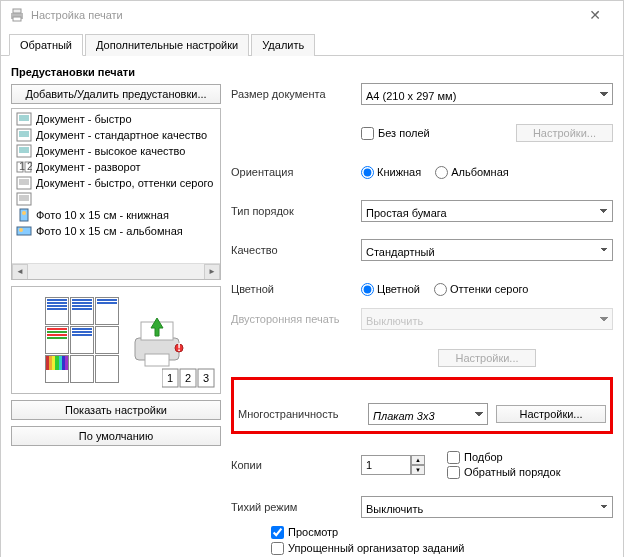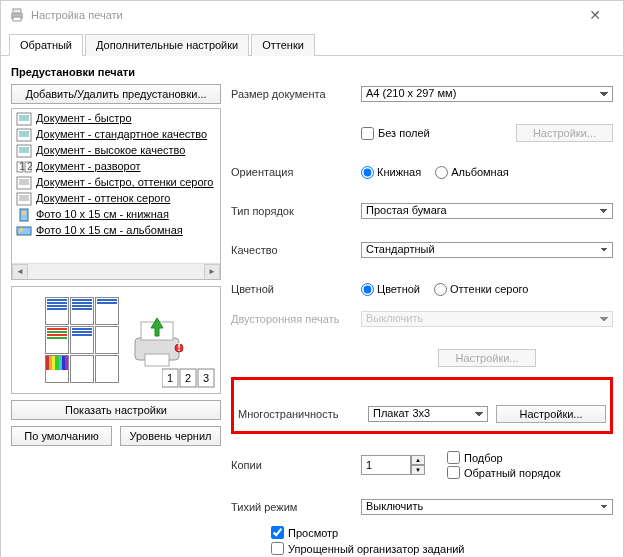--- a/index.html
+++ b/index.html
@@ -12,56 +12,56 @@
 .tabs { display: flex; border-bottom: 1px solid #ccc; padding: 4px 8px 0 8px; background: #fff; }
 .tab { padding: 4px 10px; border: 1px solid #ccc; border-bottom: none; margin-right: 2px; background: #fff; position: relative; top: 1px; }
 .tab.active { background: #fff; border-bottom: 1px solid #fff; }
 .tab.inactive { background: #f7f7f7; }
 .content { display: flex; padding: 10px; gap: 10px; }
 .left { width: 210px; flex-shrink: 0; }
 .section-title { font-weight: bold; margin-bottom: 6px; }
 .btn { background: linear-gradient(#fcfcfc,#f0f0f0); border: 1px solid #aaa; padding: 3px 8px; text-align: center; cursor: default; }
 .btn-full { width: 100%; }
 .preset-list { border: 1px solid #bbb; height: 172px; overflow: hidden; margin-top: 4px; position: relative; padding: 2px; }
-.preset-item { display: flex; gap: 4px; padding: 1px 2px; white-space: nowrap; text-decoration: underline; }
+.preset-item { display: flex; align-items: center; gap: 4px; padding: 1px 2px; white-space: nowrap; }
 .pi-icon { width: 16px; height: 14px; flex-shrink: 0; }
 .hscroll { position: absolute; bottom: 0; left: 0; right: 0; height: 16px; background: #f0f0f0; border-top: 1px solid #ddd; display:flex; justify-content:space-between; align-items:center;}
 .hscroll .arr { width:16px; height:16px; background:#e8e8e8; border:1px solid #ccc; display:flex; align-items:center; justify-content:center; font-size:8px; color:#666;}
 .preview-box { border: 1px solid #bbb; height: 108px; margin-top: 6px; display: flex; align-items: center; justify-content: center; gap: 8px; padding: 4px; position: relative; }
 .poster-grid { display: grid; grid-template-columns: repeat(3, 24px); grid-template-rows: repeat(3, 28px); gap: 1px; }
 .poster-cell { border: 1px solid #888; background: #fff; overflow:hidden; }
 .poster-cell .bar { height: 2px; margin: 1px 1px; }
 .printer-img { width: 60px; height: 60px; }
 .copies-img { position: absolute; bottom: 4px; right: 4px; display: flex; gap: -4px; }
 .left-btns { margin-top: 6px; display: flex; flex-direction: column; gap: 6px; }
 .left-btns-row { display: flex; gap: 8px; }
 .left-btns-row .btn { flex: 1; }
 .right { flex: 1; }
 .row { display: flex; align-items: center; margin-bottom: 8px; min-height: 22px; margin-top: 17px; }
 .row-label { width: 130px; color: #333; }
 .row-label.disabled { color: #aaa; }
 .row-ctrl { flex: 1; display: flex; align-items: center; gap: 8px; }
-select { border: 1px solid #999; background: #fff; padding: 0 18px 2px 4px; width: 100%; appearance: none; background-image: linear-gradient(45deg, transparent 50%, #555 50%), linear-gradient(-45deg, transparent 50%, #555 50%); background-position: right 8px center, right 4px center; background-size: 4px 4px; background-repeat: no-repeat; }
+select { border: 1px solid #999; background: #fff; padding: 6px 18px 2px 4px; width: 100%; appearance: none; background-image: linear-gradient(45deg, transparent 50%, #555 50%), linear-gradient(-45deg, transparent 50%, #555 50%); background-position: right 8px center, right 4px center; background-size: 4px 4px; background-repeat: no-repeat; }
 select.disabled { background-color:#f5f5f5; color:#aaa; border-color:#ccc;}
 input[type=text].num { width: 50px; border: 1px solid #999; padding: 2px 4px; }
 .spinbox { display: inline-flex; align-items: stretch; }
 .spin-btns { display: flex; flex-direction: column; }
 .spin-btns div { width: 14px; height: 10px; border: 1px solid #999; background: #f0f0f0; font-size: 6px; display:flex; align-items:center; justify-content:center; }
-.chk-line { display: flex; align-items: center; gap: 4px; }
+.chk-line { display: flex; gap: 4px; }
 input[type=checkbox], input[type=radio] { margin: 0; }
 .btn-inline { background: linear-gradient(#fcfcfc,#f0f0f0); border: 1px solid #aaa; padding: 2px 16px; }
 .btn-inline.disabled { color: #aaa; border-color: #ccc; background: #f7f7f7; }
 .redbox { border: 3px solid #e00; padding: 6px 4px; margin: 4px 0 8px 0; }
 .redbox .row { margin-bottom: 0; }
 .redbox select { width: 90px; }
 .bottom-bar { border-top: 1px solid #ccc; padding: 8px 10px; display: flex; justify-content: flex-end; gap: 6px; }
 .bottom-bar .btn { width: 86px; text-align: center; }
 .radio-group { display: flex; align-items: center; gap: 14px; }
 .radio-item { display: flex; align-items: center; gap: 3px; }
-.mini-select { width: 120px !important; }
+.mini-select { width: 120px !important; font-style: italic; }
 .strip { height: 7px; display:flex; }
 .strip div { flex:1; }
 </style>
 </head>
 <body>
 
 <div class="window">
 
   <div class="titlebar">
     <svg class="tb-icon" viewBox="0 0 16 16">
@@ -69,21 +69,21 @@
         <rect x="4" y="2" width="8" height="4" fill="#eee" stroke="#999"></rect>
         <rect x="4" y="10" width="8" height="4" fill="#fff" stroke="#999"></rect>
       </svg>
     <span class="title">Настройка печати</span>
     <div class="close">✕</div>
   </div>
 
   <div class="tabs">
     <div class="tab active">Обратный</div>
     <div class="tab inactive">Дополнительные настройки</div>
-    <div class="tab inactive">Оттенки</div>
+    <div class="tab inactive">Удалить</div>
   </div>
 
   <div class="content">
 
     <div class="left">
       <div class="section-title">Предустановки печати</div>
       <div class="btn btn-full">Добавить/Удалить предустановки...</div>
 
       <div class="preset-list">
         <div class="preset-item">
@@ -131,21 +131,20 @@
             </svg>
             <span>Документ - быстро, оттенки серого</span>
           </div>
         <div class="preset-item">
             <svg class="pi-icon" viewBox="0 0 16 14">
               <rect x="1" y="1" width="14" height="12" fill="#fff" stroke="#888"></rect>
               <line x1="3" y1="4" x2="13" y2="4" stroke="#999"></line>
               <line x1="3" y1="6" x2="13" y2="6" stroke="#999"></line>
               <line x1="3" y1="8" x2="13" y2="8" stroke="#999"></line>
             </svg>
-            <span>Документ - оттенок серого</span>
           </div>
         <div class="preset-item">
             <svg class="pi-icon" viewBox="0 0 16 14">
               <rect x="4" y="1" width="8" height="12" fill="#8cf" stroke="#468"></rect>
               <circle cx="8" cy="5" r="2" fill="#fc6"></circle>
             </svg>
             <span>Фото 10 x 15 см - книжная</span>
           </div>
         <div class="preset-item">
             <svg class="pi-icon" viewBox="0 0 16 14">
@@ -230,21 +229,20 @@
               <rect x="36" y="4" width="16" height="18" fill="#fff" stroke="#888"></rect>
               <text x="41" y="17" font-size="8">3</text>
             </svg>
         </div>
       </div>
 
       <div class="left-btns">
         <div class="btn btn-full">Показать настройки</div>
         <div class="left-btns-row">
           <div class="btn">По умолчанию</div>
-          <div class="btn">Уровень чернил</div>
         </div>
       </div>
     </div>
 
     <div class="right">
 
       <div class="row">
         <div class="row-label">Размер документа</div>
         <div class="row-ctrl">
             <select><option>A4 (210 x 297 мм)</option></select>

